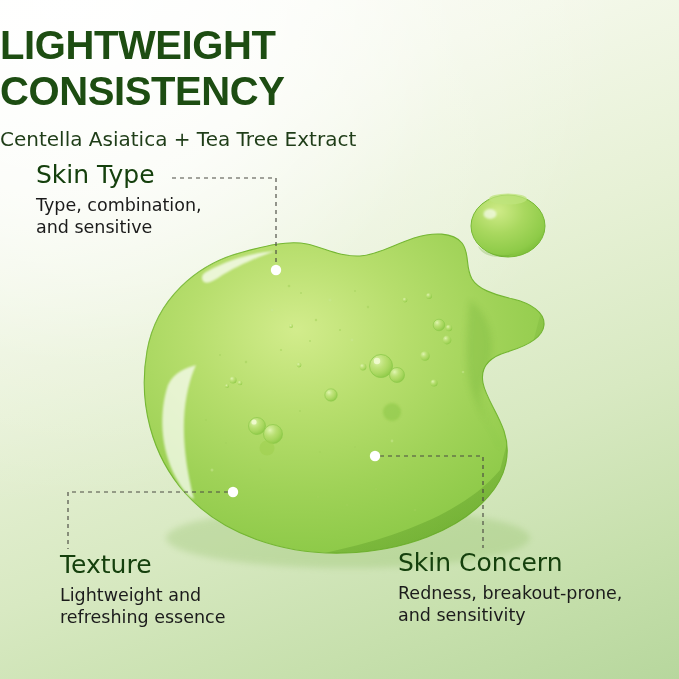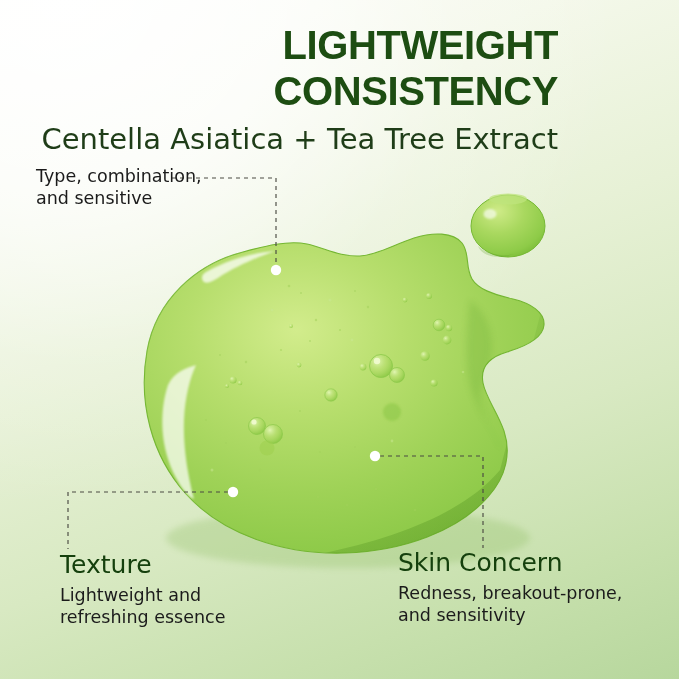--- a/index.html
+++ b/index.html
@@ -17,37 +17,37 @@
       radial-gradient(120% 110% at 10% 0%, rgba(255,255,255,0.98) 0%, rgba(255,255,255,0.72) 26%, rgba(255,255,255,0.20) 48%, rgba(255,255,255,0.0) 68%),
       linear-gradient(160deg, #fcfdf8 0%, #f4f8ea 22%, #e7f1d6 45%, #d8e9c2 66%, #c7e0ad 84%, #b7d79d 100%);
   }
 
   
   .header {
     position: absolute;
     top: 0;
     left: 0;
     width: 558px;
-    text-align: right;
+    text-align: left;
     z-index: 40;
   }
   .title {
     margin: 0;
     padding-top: 22px;
     font-size: 40px;
     line-height: 46px;
     font-weight: bold;
     letter-spacing: -0.4px;
     color: #1d4d12;
     font-family: "Liberation Sans", sans-serif;
   }
   .subtitle {
     margin: 0;
     padding-top: 8px;
-    font-size: 29px;
+    font-size: 20px;
     line-height: 34px;
     font-weight: normal;
     color: #1f3d18;
     font-family: "DejaVu Sans", sans-serif;
   }
 
   
   .gel-layer {
     position: absolute;
     inset: 0;
@@ -273,20 +273,21 @@
     <path class="leader" d="M380,456 L483,456 L483,548"></path>
     <circle class="leader-dot" cx="375" cy="456" r="5.2"></circle>
   </svg>
 
   <div class="header">
     <h1 class="title">LIGHTWEIGHT CONSISTENCY</h1>
     <h2 class="subtitle">Centella Asiatica + Tea Tree Extract</h2>
   </div>
 
   <div class="callout" id="callout-skin-type">
+    <p class="callout-title">Skin Type</p>
     <p class="callout-desc">Type, combination,
 and sensitive</p>
   </div>
 
   <div class="callout" id="callout-texture">
     <p class="callout-title">Texture</p>
     <p class="callout-desc">Lightweight and
 refreshing essence</p>
   </div>
 

